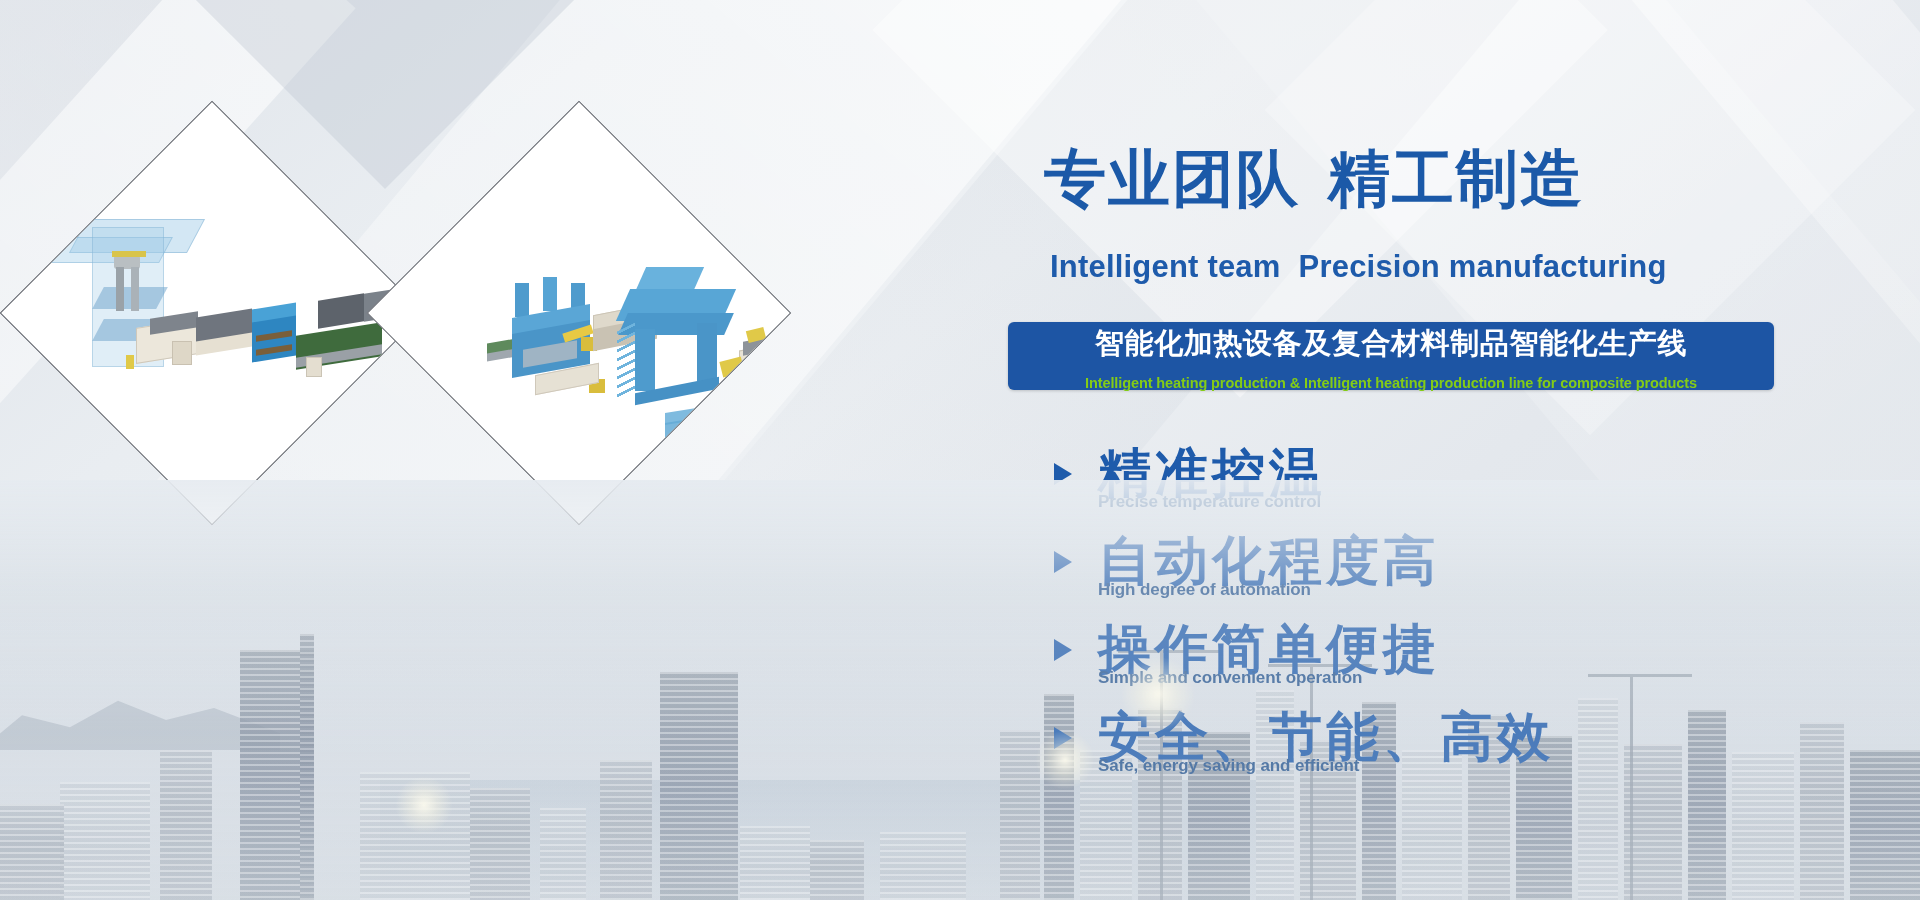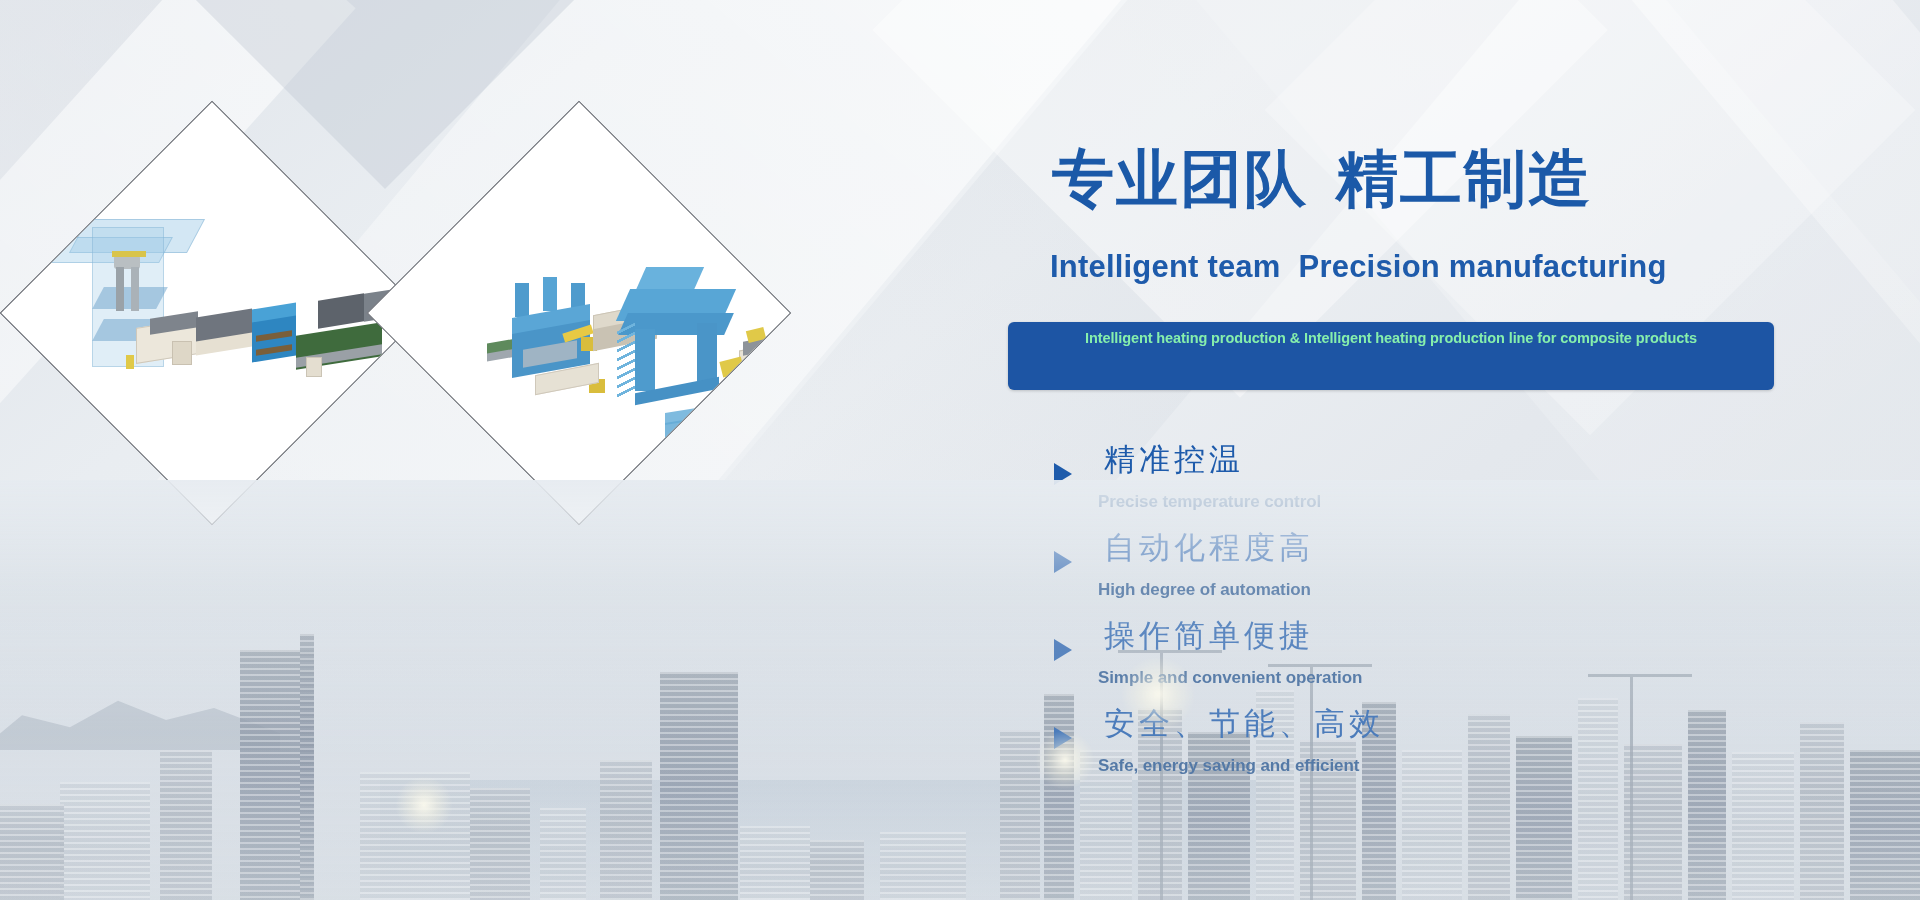--- a/index.html
+++ b/index.html
@@ -116,21 +116,21 @@
     transform:rotate(-45deg);
     background:#ffffff;
   }
   #tile1 { left:62px; top:163px; }
   #tile2 { left:429px; top:163px; }
 
   
   #content { position:absolute; left:1040px; top:0; width:880px; height:900px; }
 
   .headline {
-    position:absolute; left:12px; top:148px;
+    position:absolute; left:4px; top:148px;
     font-family:"DejaVu Sans","Liberation Sans",sans-serif;
     font-size:62px; font-weight:bold; color:#1b59a8;
     letter-spacing:2px; white-space:nowrap; line-height:1;
   }
   .headline .gap { display:inline-block; width:28px; }
 
   .headline-en {
     position:absolute; left:10px; top:249px;
     font-size:31px; font-weight:600; color:#1e5bab;
     letter-spacing:.2px; white-space:nowrap;
@@ -144,39 +144,39 @@
     background:#1d55a4;
     box-shadow:0 1px 3px rgba(0,0,0,.18);
     padding:5px 12px 0 12px;
   }
   #badge .cn {
     font-family:"DejaVu Sans","Liberation Sans",sans-serif;
     font-size:29px; font-weight:bold; color:#ffffff;
     letter-spacing:.6px; text-align:center; line-height:1.15; white-space:nowrap;
   }
   #badge .en {
-    font-size:14.5px; font-weight:bold; color:#86efac;
-    text-align:center; white-space:nowrap; margin-top:3px;
+    font-size:14.5px; font-weight:bold; color:#84cc16;
+    text-align:center; white-space:nowrap; margin-top:15px;
     letter-spacing:-.1px;
   }
 
   
   #features { position:absolute; left:8px; top:443px; width:700px; }
   .feature { position:relative; height:88px; }
   .feature .tri {
     position:absolute; left:6px; top:20px;
     width:0; height:0;
     border-left:18px solid #1e5bab;
     border-top:11px solid transparent;
     border-bottom:11px solid transparent;
   }
   .feature .cn {
-    position:absolute; left:56px; top:-2px;
+    position:absolute; left:50px; top:-2px;
     font-family:"DejaVu Sans","Liberation Sans",sans-serif;
-    font-size:31px; font-weight:400; color:#1e5bab;
+    font-size:53px; font-weight:700; color:#1e5bab;
     letter-spacing:4px; white-space:nowrap; line-height:1.2;
   }
   .feature .en {
     position:absolute; left:50px; top:49px;
     font-size:17px; font-weight:bold; color:#26558f;
     white-space:nowrap; letter-spacing:-.1px;
   }
 </style>
 </head>
 <body>
@@ -335,20 +335,21 @@
 
     <div class="headline">
       <span>专业团队</span><span class="gap"></span><span>精工制造</span>
     </div>
 
     <div class="headline-en">
       <span>Intelligent team</span><span class="gap2"></span><span>Precision manufacturing</span>
     </div>
 
     <div id="badge">
+      <div class="cn">智能化加热设备及复合材料制品智能化生产线</div>
       <div class="en">Intelligent heating production &amp; Intelligent heating production line for composite products</div>
     </div>
 
     <div id="features">
 
       <div class="feature">
         <span class="tri"></span>
         <span class="cn">精准控温</span>
         <span class="en">Precise temperature control</span>
       </div>

